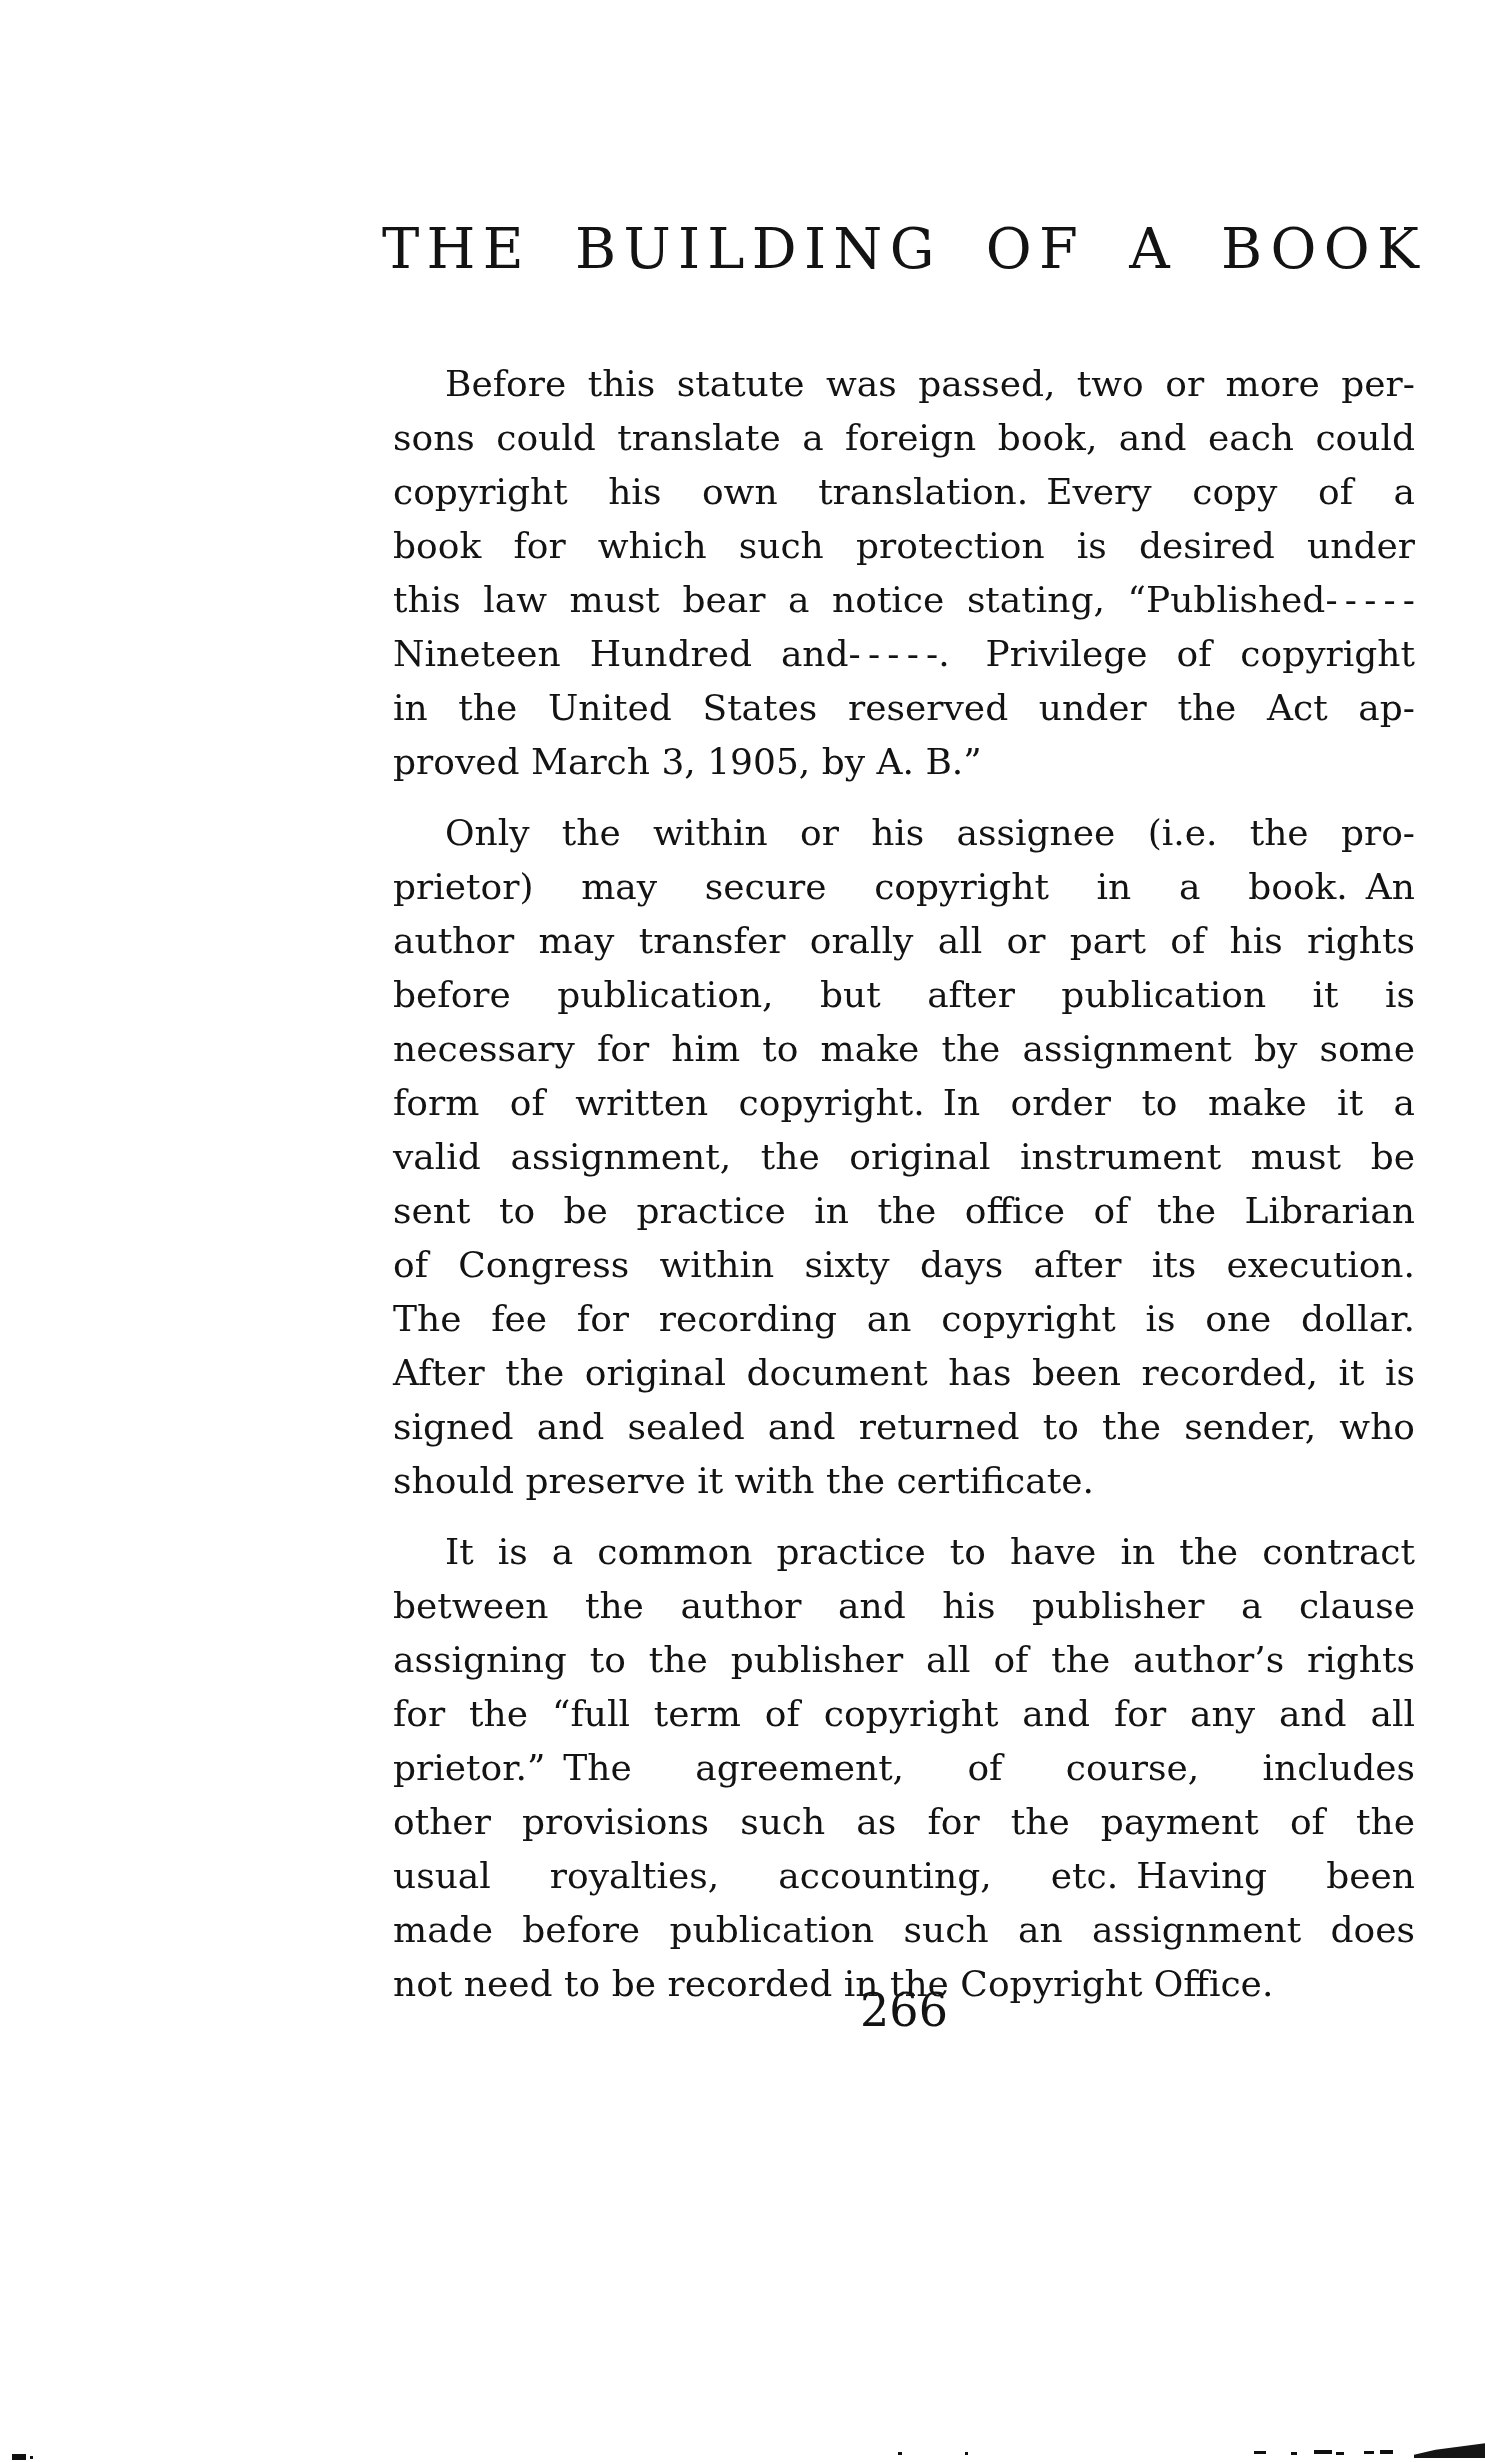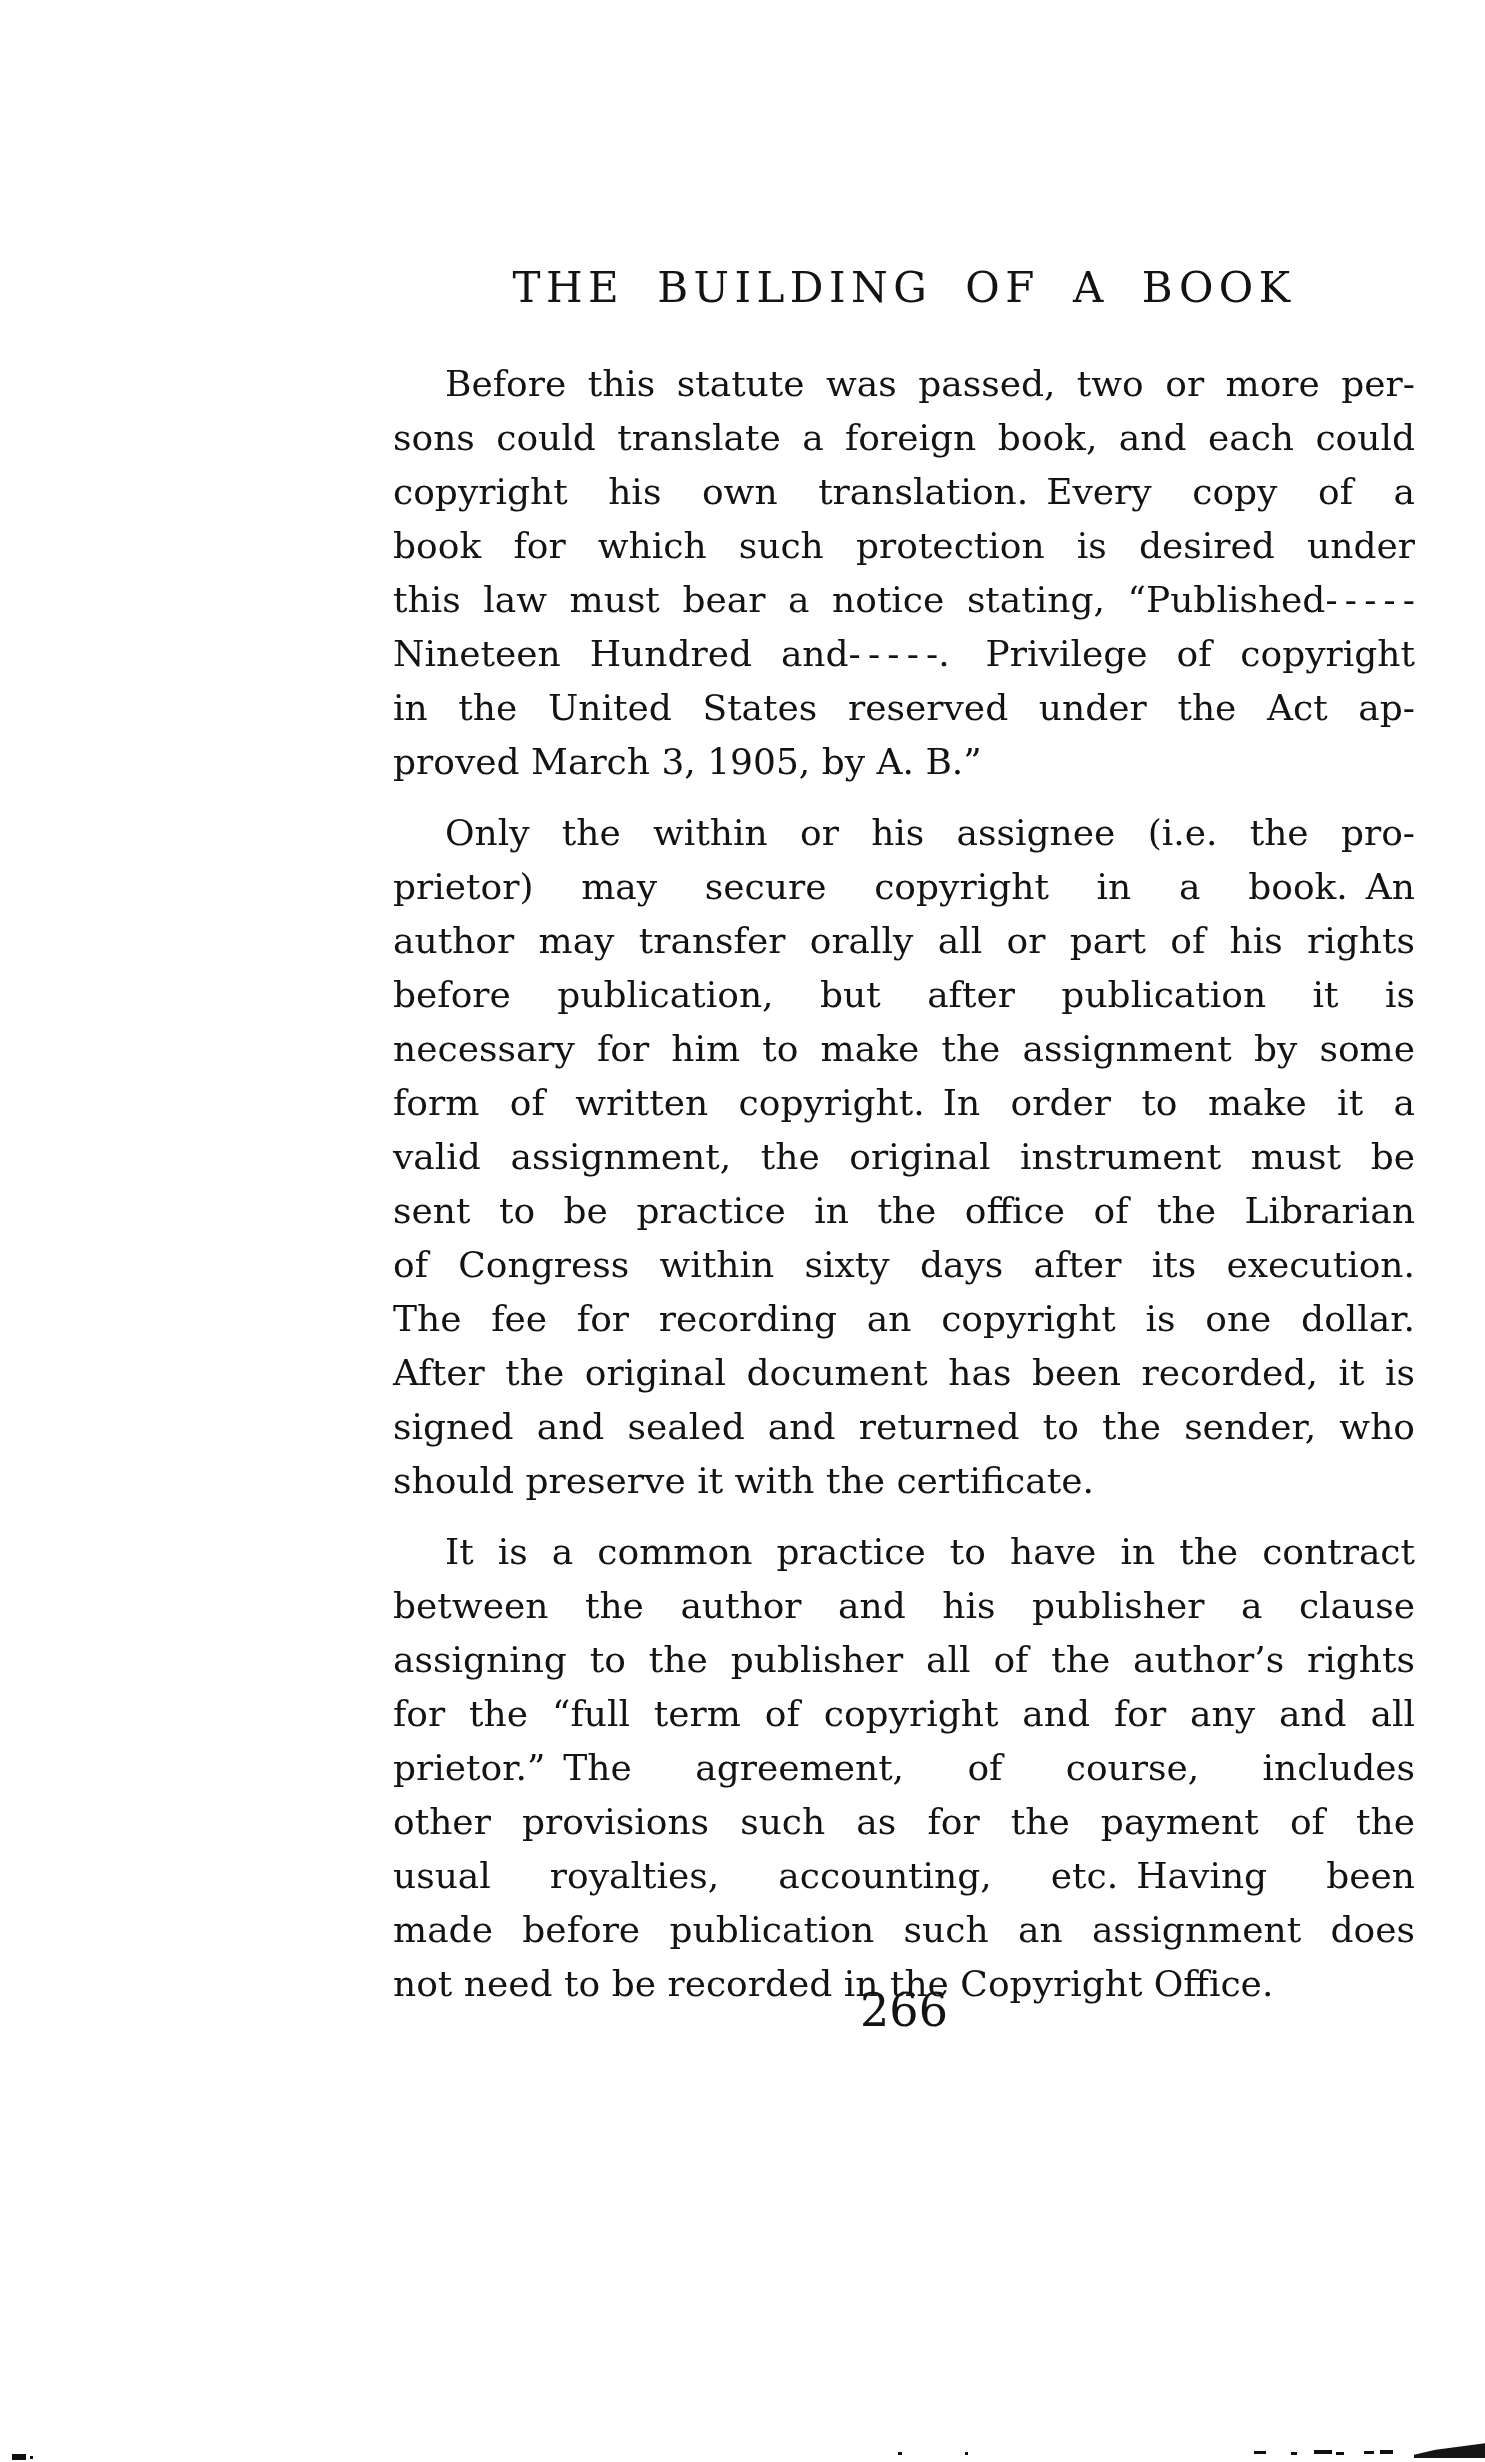--- a/index.html
+++ b/index.html
@@ -18,26 +18,25 @@
   .page {
     position: absolute;
     inset: 0;
   }
   .running-head {
     position: absolute;
     left: 376px;
     width: 1056px;
     top: 225px;
     text-align: center;
-    font-size: 42px;
+    font-size: 56px;
     line-height: 47px;
     letter-spacing: 0.13em;
     word-spacing: 0.34em;
     white-space: nowrap;
-    margin-top: 39px;
   }
   .text-block {
     position: absolute;
     left: 376px;
     width: 1056px;
     top: 340px;
     font-size: 36px;
     line-height: 54px;
   }
   .para { margin: 17px; }

